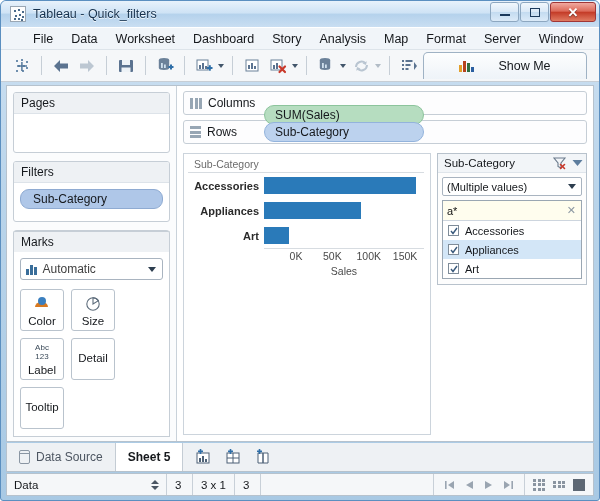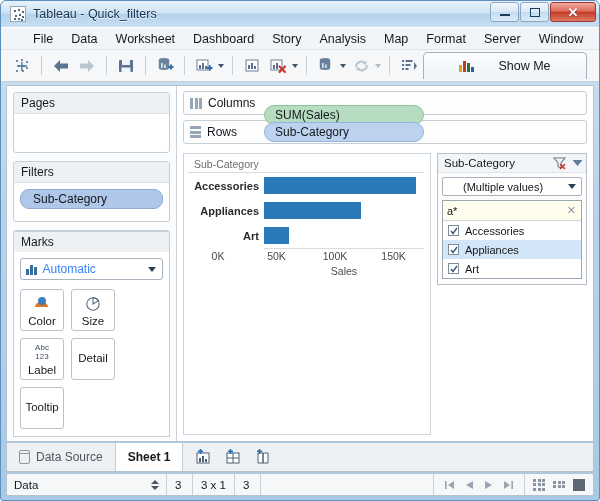--- a/index.html
+++ b/index.html
@@ -120,21 +120,21 @@
   #pages-card .card-body { height: 38px; }
   .pill {
     display: inline-block; font-size: 12px; color: #15181c;
     padding: 2px 12px; border-radius: 9px;
   }
   .pill.dim-blue { background: #afc7e8; border: 1px solid #8fabd2; }
   .pill.dim-blue.round { border-radius: 9px; }
   .marks-sel {
     display: flex; align-items: center; gap: 6px;
     border: 1px solid #a9b4c0; border-radius: 3px; background: #ffffff;
-    height: 22px; padding: 0 5px; font-size: 12px; color: #3b82f6;
+    height: 22px; padding: 0 5px; font-size: 12px; color: #404040;
     position: relative;
   }
   .marks-sel .caret {
     position:absolute; right: 6px;
     width:0;height:0;border-left:4px solid transparent;border-right:4px solid transparent;
     border-top:5px solid #2d3e4f;
   }
   .mk-bars { display:flex; align-items:flex-end; gap:1.5px; height:11px; }
   .mk-bars i { width:2.5px; background:#3a6e9a; display:block; }
   .mark-btns { display:flex; flex-wrap: wrap; gap: 7px; margin-top: 9px; }
@@ -172,34 +172,34 @@
   .row-hdr-title { font-size: 10.5px; color: #6b6b6b; padding-left: 6px; margin-bottom:2px; }
   .plot { display:flex; border-top: 1px solid #d7dce1; }
   .rowlabels { width: 76px; flex:none; }
   .rowlabels div {
     height: 25px; display:flex; align-items:center; justify-content:flex-end;
     font-size: 11px; font-weight: bold; color: #2b2b2b; padding-right: 5px;
   }
   .bars { flex:1; position: relative; border-bottom:1px solid #d7dce1; }
   .barrow { height: 25px; display:flex; align-items:center; }
   .bar { height: 17px; background: #2a7ab9; }
-  .axis { position: relative; height: 16px; margin-left: 30px; }
+  .axis { position: relative; height: 16px; margin-left: 108px; }
   .tick { position:absolute; font-size: 10.5px; color:#4a4a4a; transform: translateX(-50%); top:1px;}
   .axis-title { text-align:center; font-size: 10.5px; color:#4a4a4a; margin-left:76px; margin-top:0px;}
 
   
   .filtercard { width: 150px; flex:none; border:1px solid #b8c2cc; background:#fdfdfd;
                 align-self: flex-start; }
   .fc-hdr { display:flex; align-items:center; height:19px; padding:0 3px 0 6px;
             background:#f2f5f8; border-bottom:1px solid #dfe5eb; }
   .fc-title { flex:1; font-size:11.5px; color:#15181c; }
   .fc-body { padding: 4px 4px 5px 4px; }
   .fc-select {
     height:19px; border:1px solid #a9b4c0; background:#ffffff; border-radius:2px;
-    display:flex; align-items:center; padding:0 20px; font-size:11px; color:#15181c;
+    display:flex; align-items:center; padding:0 4px; font-size:11px; color:#15181c;
     position:relative;
   }
   .fc-select .caret {
     position:absolute;right:5px;width:0;height:0;
     border-left:4px solid transparent;border-right:4px solid transparent;border-top:5px solid #2d3e4f;
   }
   .fc-list { margin-top:4px; border:1px solid #9aa6b2; background:#ffffff; }
   .fc-search {
     height:20px; background:#fffdee; border-bottom:1px solid #cdd5de;
     display:flex; align-items:center; padding:0 4px; position:relative;
@@ -618,21 +618,21 @@
     <div class="tabitem">
       <span style="display:flex;">
         <svg width="11" height="14" viewBox="0 0 11 14">
           <rect x="0.5" y="0.5" width="10" height="13" rx="1.5" fill="none" stroke="#8a96a3"></rect>
           <path d="M0.5 3.5 H10.5" stroke="#8a96a3"></path>
         </svg>
       </span>
       <span>Data Source</span>
     </div>
     <div class="tabitem active">
-      <span>Sheet 1</span>
+      <span>Sheet 5</span>
     </div>
     <div class="tabicons">
       <span style="display:flex;">
         <svg width="18" height="16" viewBox="0 0 18 16">
           <rect x="2" y="4" width="12" height="10" fill="#ffffff" stroke="#4d6176"></rect>
           <rect x="4" y="9" width="2" height="4" fill="#4d6176"></rect>
             <rect x="7" y="7" width="2" height="6" fill="#4d6176"></rect>
           <rect x="10" y="10" width="2" height="3" fill="#4d6176"></rect>
           <rect x="3" y="1.5" width="5" height="1.6" fill="#2f6fa8"></rect>
             <rect x="4.7" y="0" width="1.6" height="5" fill="#2f6fa8"></rect>

